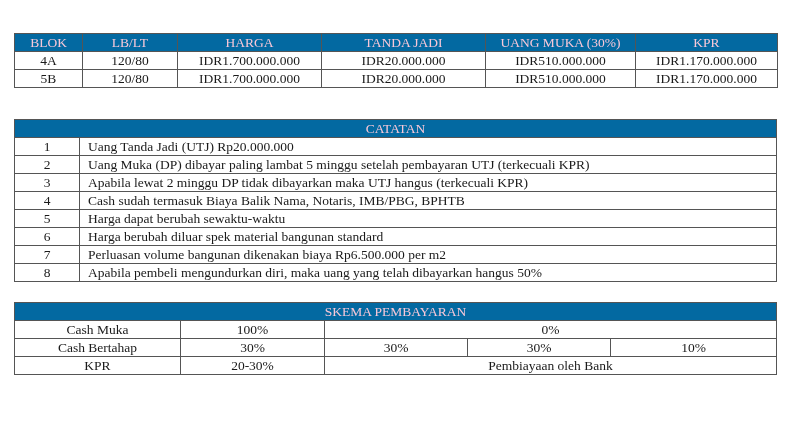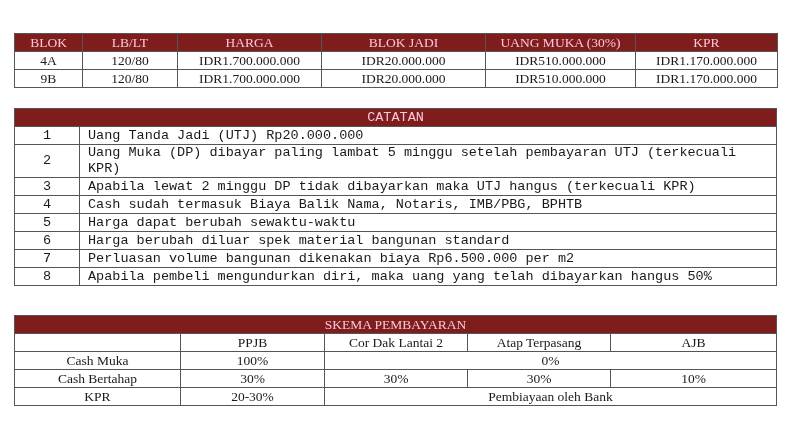--- a/index.html
+++ b/index.html
@@ -1,57 +1,57 @@
 <!DOCTYPE html>
 <html><head>
 <meta charset="utf-8">
 <style>
   html, body { margin:0; padding:0; background:#ffffff; }
   body { width:804px; height:422px; position:relative; font-family:"Liberation Serif", "DejaVu Serif", serif; color:#1a1a1a; overflow:hidden; }
   table { border-collapse:collapse; position:absolute; left:14px; width:763px; table-layout:fixed; }
   td, th { border:1px solid #555; font-size:13.5px; line-height:16px; padding:0; height:17px; font-weight:normal; }
-  th.hdr { background:#7f1d1d; color:#f8c8d8; text-align:center; }
+  th.hdr { background:#0369a1; color:#f8c8d8; text-align:center; }
   .c { text-align:center; }
   .l { text-align:left; padding-left:8px; }
   #t1 { top:33px; }
-  #t2 { top:108px;font-family:Liberation Mono, monospace; }
-  #t3 { top:315px;font-family:Liberation Serif, serif; }
+  #t2 { top:119px; }
+  #t3 { top:302px;font-family:Liberation Serif, serif; }
   #t2 td, #t2 th, #t3 td, #t3 th { height:17px; }
 </style>
 </head>
 <body>
 
 <table id="t1">
   <colgroup>
     <col style="width:68px">
       <col style="width:95px">
       <col style="width:144px">
       <col style="width:164px">
       <col style="width:150px">
       <col style="width:142px">
   </colgroup>
   <tbody>
       <tr>
     <th class="hdr">BLOK</th>
     <th class="hdr">LB/LT</th>
     <th class="hdr">HARGA</th>
-    <th class="hdr">BLOK JADI</th>
+    <th class="hdr">TANDA JADI</th>
     <th class="hdr">UANG MUKA (30%)</th>
     <th class="hdr">KPR</th>
   </tr>
   <tr>
     <td class="c">4A</td>
     <td class="c">120/80</td>
     <td class="c">IDR1.700.000.000</td>
     <td class="c">IDR20.000.000</td>
     <td class="c">IDR510.000.000</td>
     <td class="c">IDR1.170.000.000</td>
   </tr>
   <tr>
-    <td class="c">9B</td>
+    <td class="c">5B</td>
     <td class="c">120/80</td>
     <td class="c">IDR1.700.000.000</td>
     <td class="c">IDR20.000.000</td>
     <td class="c">IDR510.000.000</td>
     <td class="c">IDR1.170.000.000</td>
   </tr>
 </tbody>
   </table>
 
 <table id="t2">
@@ -104,27 +104,20 @@
       <col style="width:144px">
       <col style="width:143px">
       <col style="width:143px">
       <col>
     </colgroup>
   <tbody>
       <tr>
         <th class="hdr" colspan="5">SKEMA PEMBAYARAN</th>
       </tr>
   <tr>
-    <td class="c"></td>
-    <td class="c">PPJB</td>
-    <td class="c">Cor Dak Lantai 2</td>
-    <td class="c">Atap Terpasang</td>
-    <td class="c">AJB</td>
-  </tr>
-  <tr>
     <td class="c">Cash Muka</td>
     <td class="c">100%</td>
     <td class="c" colspan="3" style="border-left:1px solid #555;">0%</td>
   </tr>
   <tr>
     <td class="c">Cash Bertahap</td>
     <td class="c">30%</td>
     <td class="c">30%</td>
     <td class="c">30%</td>
     <td class="c">10%</td>

